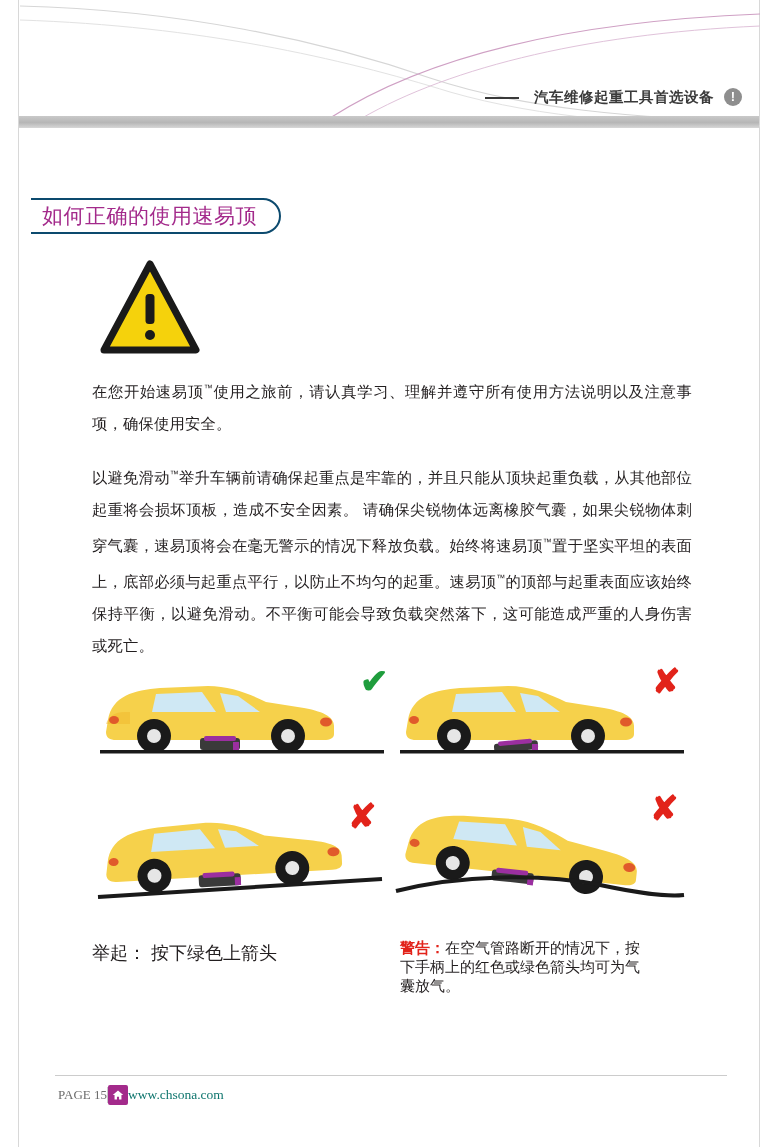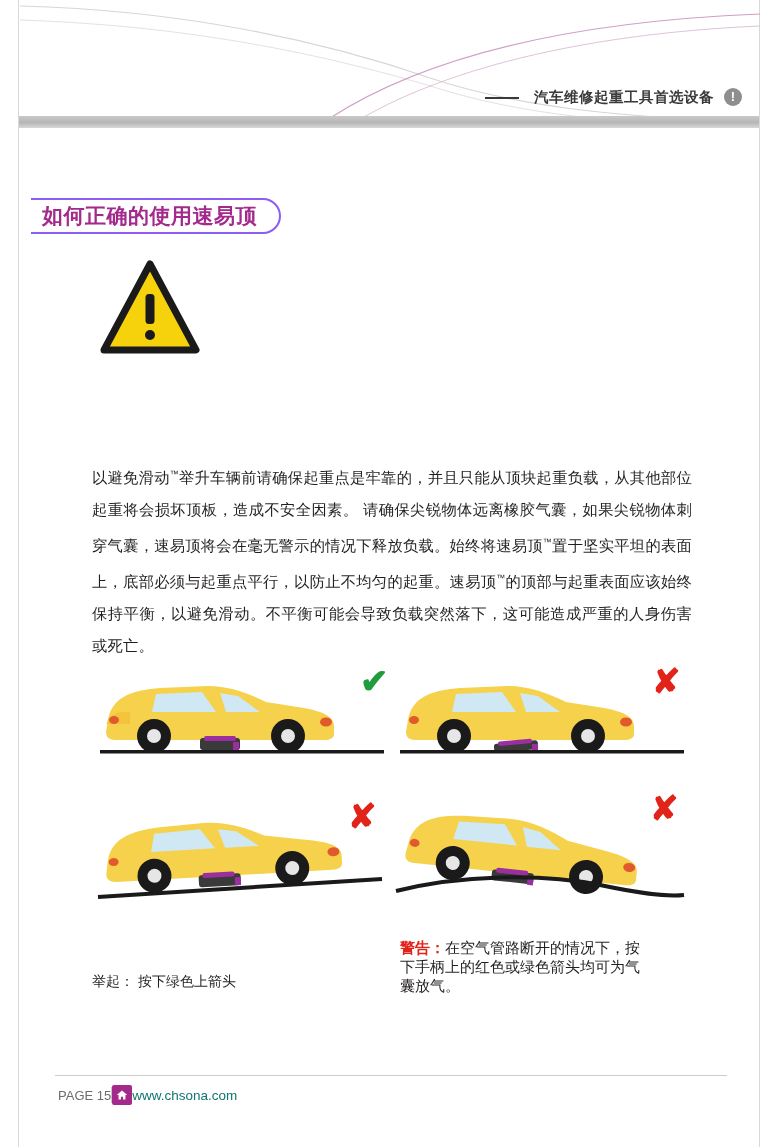--- a/index.html
+++ b/index.html
@@ -66,24 +66,24 @@
     width:18px; height:18px; border-radius:50%;
     background:#8e8e8e; color:#fff;
     font-size:13px; font-weight:bold; line-height:18px; text-align:center;
   }
 
   
   .section-title {
     position:absolute; left:26px; top:198px;
     height:36px;
     padding:0 22px 0 14px;
-    border:2px solid #8b5cf6;
+    border:2px solid #0c4a6e;
     border-radius:0 18px 18px 0;
     display:flex; align-items:center;
-    color:#a32a8b; font-size:21px; font-weight:bold;
+    color:#a32a8b; font-size:21px; font-weight:normal;
     letter-spacing:.5px;
     background:#fff;
   }
   .section-title-mask {
     position:absolute; left:19px; top:196px; width:12px; height:40px; background:#fff;
   }
 
   
   .warn-tri { position:absolute; left:100px; top:258px; width:100px; height:100px; }
 
@@ -111,36 +111,36 @@
 
   .mark {
     position:absolute; font-size:34px; font-weight:bold; line-height:1;
   }
   .mark-check { color:#1f9d3d; }
   .mark-x { color:#e2231a; }
 
   
   .cap-left {
     position:absolute; left:92px; top:938px; width:250px;
-    font-size:14px; line-height:30px; color:#231f20;margin-top:28px;
+    font-size:18px; line-height:30px; color:#231f20;
   }
   .cap-right {
     position:absolute; left:400px; top:938px; width:250px;
     font-size:15px; line-height:19px; color:#231f20;
   }
   .cap-right b { color:#e2231a; }
 
   
   .footer-rule {
     position:absolute; left:55px; top:1075px; width:672px; height:1px; background:#cccccc;
   }
   .footer {
     position:absolute; left:58px; top:1085px;
     display:flex; align-items:center; 
-    font-size:13px; color:#6d6d6d;
+    font-size:13px; color:#6d6d6d;font-family:Liberation Serif, serif;
   }
   .footer .sep { width:1px; height:16px; background:#c8c8c8; }
   .footer .home-badge {
     width:20px; height:20px; background:#a32a8b; border-radius:2px;
     display:flex; align-items:center; justify-content:center;
   }
   .footer .url { color:#0f766e; font-size:13.5px; }
 </style>
 </head>
 <body>
@@ -168,20 +168,23 @@
 
   <div class="section-title">如何正确的使用速易顶</div>
   <div class="section-title-mask"></div>
 
   <svg class="warn-tri" viewBox="0 0 100 100">
     <path d="M50 6 L96 92 L4 92 Z" fill="#f5d20c" stroke="#1a1a1a" stroke-width="7" stroke-linejoin="round"></path>
     <rect x="45.5" y="36" width="9" height="30" rx="3.5" fill="#1a1a1a"></rect>
     <circle cx="50" cy="77" r="5" fill="#1a1a1a"></circle>
   </svg>
 
+  <div class="para p1">
+    <span>在您开始速易顶</span><sup class="tm">™</sup><span>使用之旅前，请认真学习、理解并遵守所有使用方法说明以及注意事项，确保使用安全。</span>
+  </div>
 
   <div class="para p2">
     <span>以避免滑动</span><sup class="tm">™</sup><span>举升车辆前请确保起重点是牢靠的，并且只能从顶块起重负载，从其他部位起重将会损坏顶板，造成不安全因素。 请确保尖锐物体远离橡胶气囊，如果尖锐物体刺穿气囊，速易顶将会在毫无警示的情况下释放负载。始终将速易顶</span><sup class="tm">™</sup><span>置于坚实平坦的表面上，底部必须与起重点平行，以防止不均匀的起重。速易顶</span><sup class="tm">™</sup><span>的顶部与起重表面应该始终保持平衡，以避免滑动。不平衡可能会导致负载突然落下，这可能造成严重的人身伤害或死亡。</span>
   </div>
 
   <div class="figs">
 
     <div class="fig fig-a">
       <svg viewBox="0 0 300 135" width="300" height="135">
         <g>

